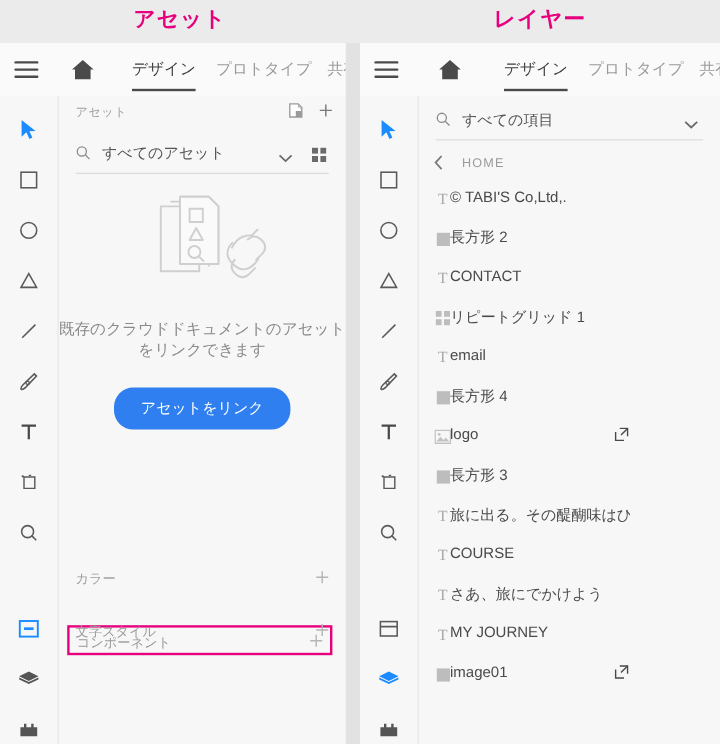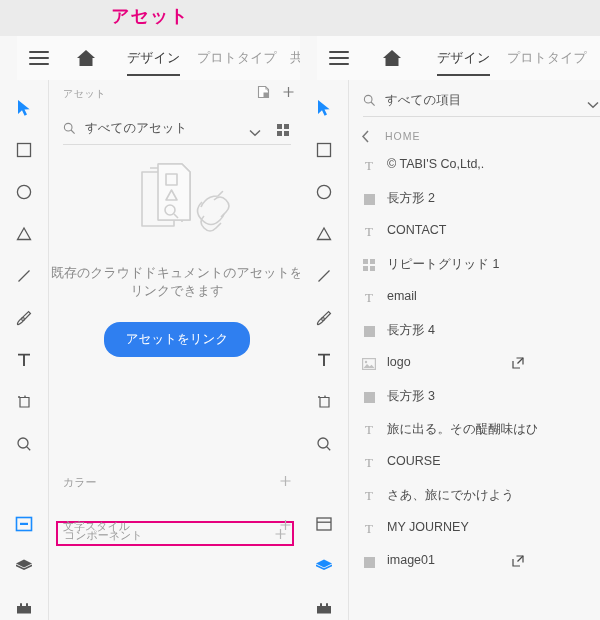--- a/index.html
+++ b/index.html
@@ -17,21 +17,21 @@
   .annot{
     position:absolute;top:4px;
     font-size:18px;font-weight:700;color:#e6007e;
     letter-spacing:1px;text-align:center;
   }
   .annot.left{left:0;width:300px;}
   .annot.right{left:300px;width:300px;}
 
   .panel{
     position:absolute;top:36px;height:584px;width:288px;
-    background:#f7f7f7;overflow:hidden;padding-left:17px;
+    background:#f7f7f7;overflow:hidden;
   }
   .panel.left{left:0;}
   .panel.right{left:300px;width:300px;}
 
   
   .tabbar{
     position:relative;height:44px;background:#fafafa;
     border-bottom:1px solid #e3e3e3;
   }
   .hamburger{
@@ -129,35 +129,36 @@
   .crumb .nm{position:absolute;left:36px;top:7px;font-size:10.5px;color:#9a9a9a;letter-spacing:1px;}
 
   .lrow{
     position:relative;height:33px;cursor:pointer;
   }
   .lrow .ico{
     position:absolute;left:12px;top:9px;width:16px;height:16px;
     display:flex;align-items:center;justify-content:center;
   }
   .lrow .nm{
-    position:absolute;left:38px;top:8px;font-size:12.5px;color:#4a4a4a;
+    position:absolute;left:26px;top:8px;font-size:12.5px;color:#4a4a4a;
     white-space:nowrap;overflow:hidden;max-width:150px;
   }
   .lrow .ext{position:absolute;left:163px;top:8px;}
   .ticon{font-family:"Liberation Serif","DejaVu Serif",serif;font-size:13px;color:#a8a8a8;}
   .sq{width:11px;height:11px;background:#bdbdbd;}
   .gap{
     position:absolute;left:288px;top:36px;width:12px;height:584px;background:#e2e2e2;
   }
 </style>
 </head>
 <body>
 
 <div class="annot-bar">
   <div class="annot left">アセット</div>
+  <div class="annot right">レイヤー</div>
 </div>
 
 <div class="gap"></div>
 
 <div class="panel left">
 
   <div class="tabbar">
     <div class="hamburger">
         <span></span>
         <span></span>

